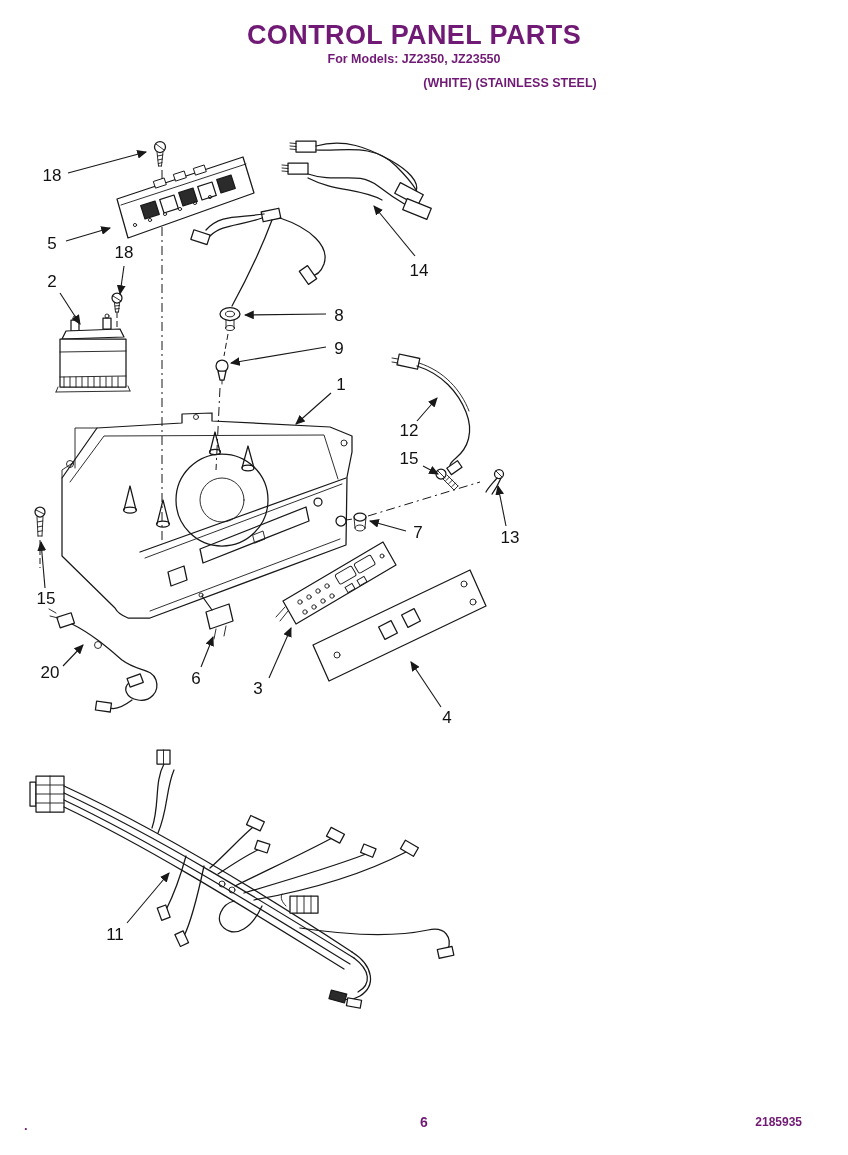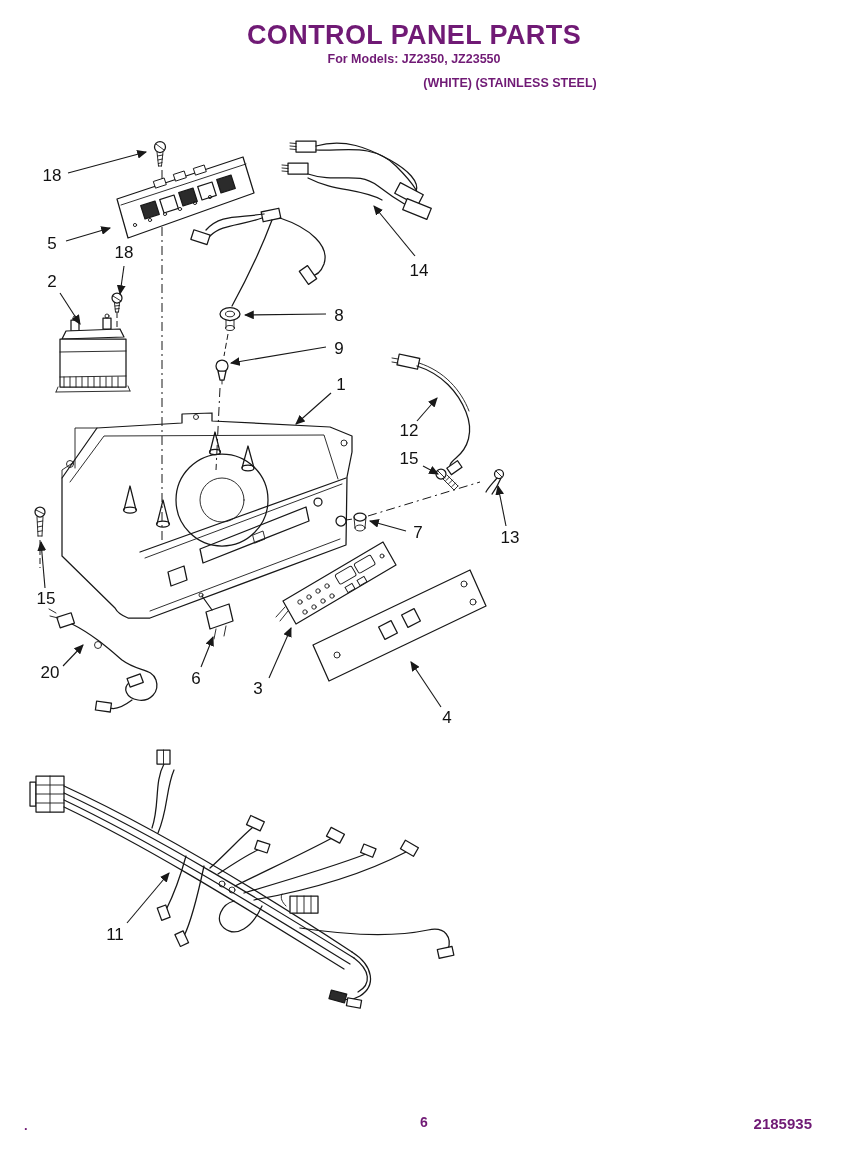--- a/index.html
+++ b/index.html
@@ -18,21 +18,21 @@
     transform:translateX(-10px);
     font-size:12.5px;font-weight:bold;
   }
   .finish-line{
     position:absolute;top:76px;left:0;width:848px;text-align:center;
     padding-left:172px;box-sizing:border-box;
     font-size:12.5px;font-weight:bold;
   }
   .footer-dot{position:absolute;top:1118px;left:24px;font-size:13px;font-weight:bold;}
   .footer-page{position:absolute;top:1114px;left:0;width:848px;text-align:center;font-size:14px;font-weight:bold;}
-  .footer-doc{position:absolute;top:1115px;right:36px;font-size:15px;font-weight:bold;}
+  .footer-doc{position:absolute;top:1115px;right:46px;font-size:12px;font-weight:bold;}
 
   svg.diagram{position:absolute;top:0;left:0;}
   .ink{stroke:#181818;stroke-width:1.25;fill:none;stroke-linecap:round;stroke-linejoin:round;}
   .ink-thin{stroke:#181818;stroke-width:.9;fill:none;stroke-linecap:round;}
   .wfill{fill:#ffffff;}
   .dfill{fill:#2b2b2b;}
   .dash{stroke:#181818;stroke-width:1;fill:none;stroke-dasharray:9 4 2 4;}
   .dash2{stroke:#181818;stroke-width:1;fill:none;stroke-dasharray:6 3;}
   .leader{stroke:#181818;stroke-width:1.1;fill:none;marker-end:url(#arrowhead);}
   .callout{font-family:"Liberation Sans",sans-serif;font-size:17px;fill:#111;text-anchor:middle;}

